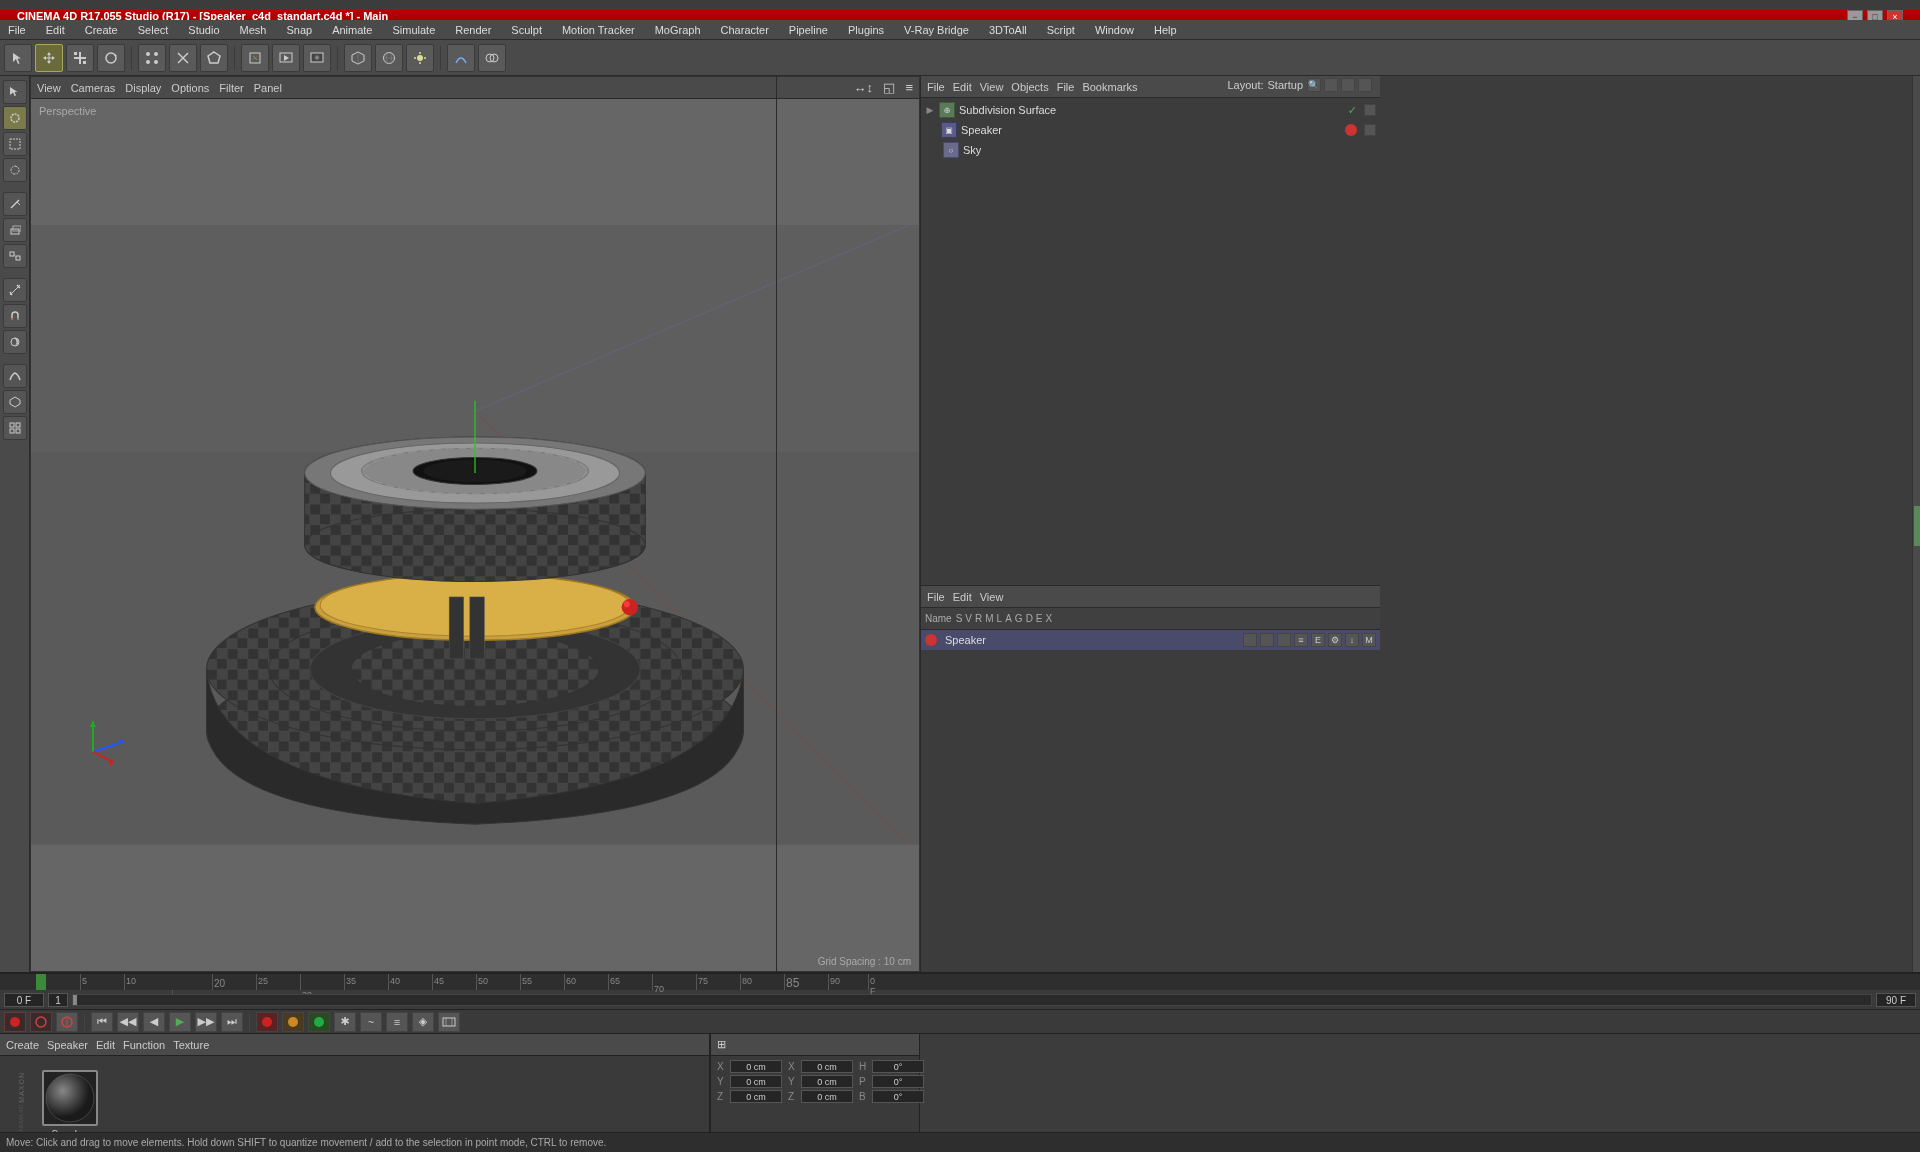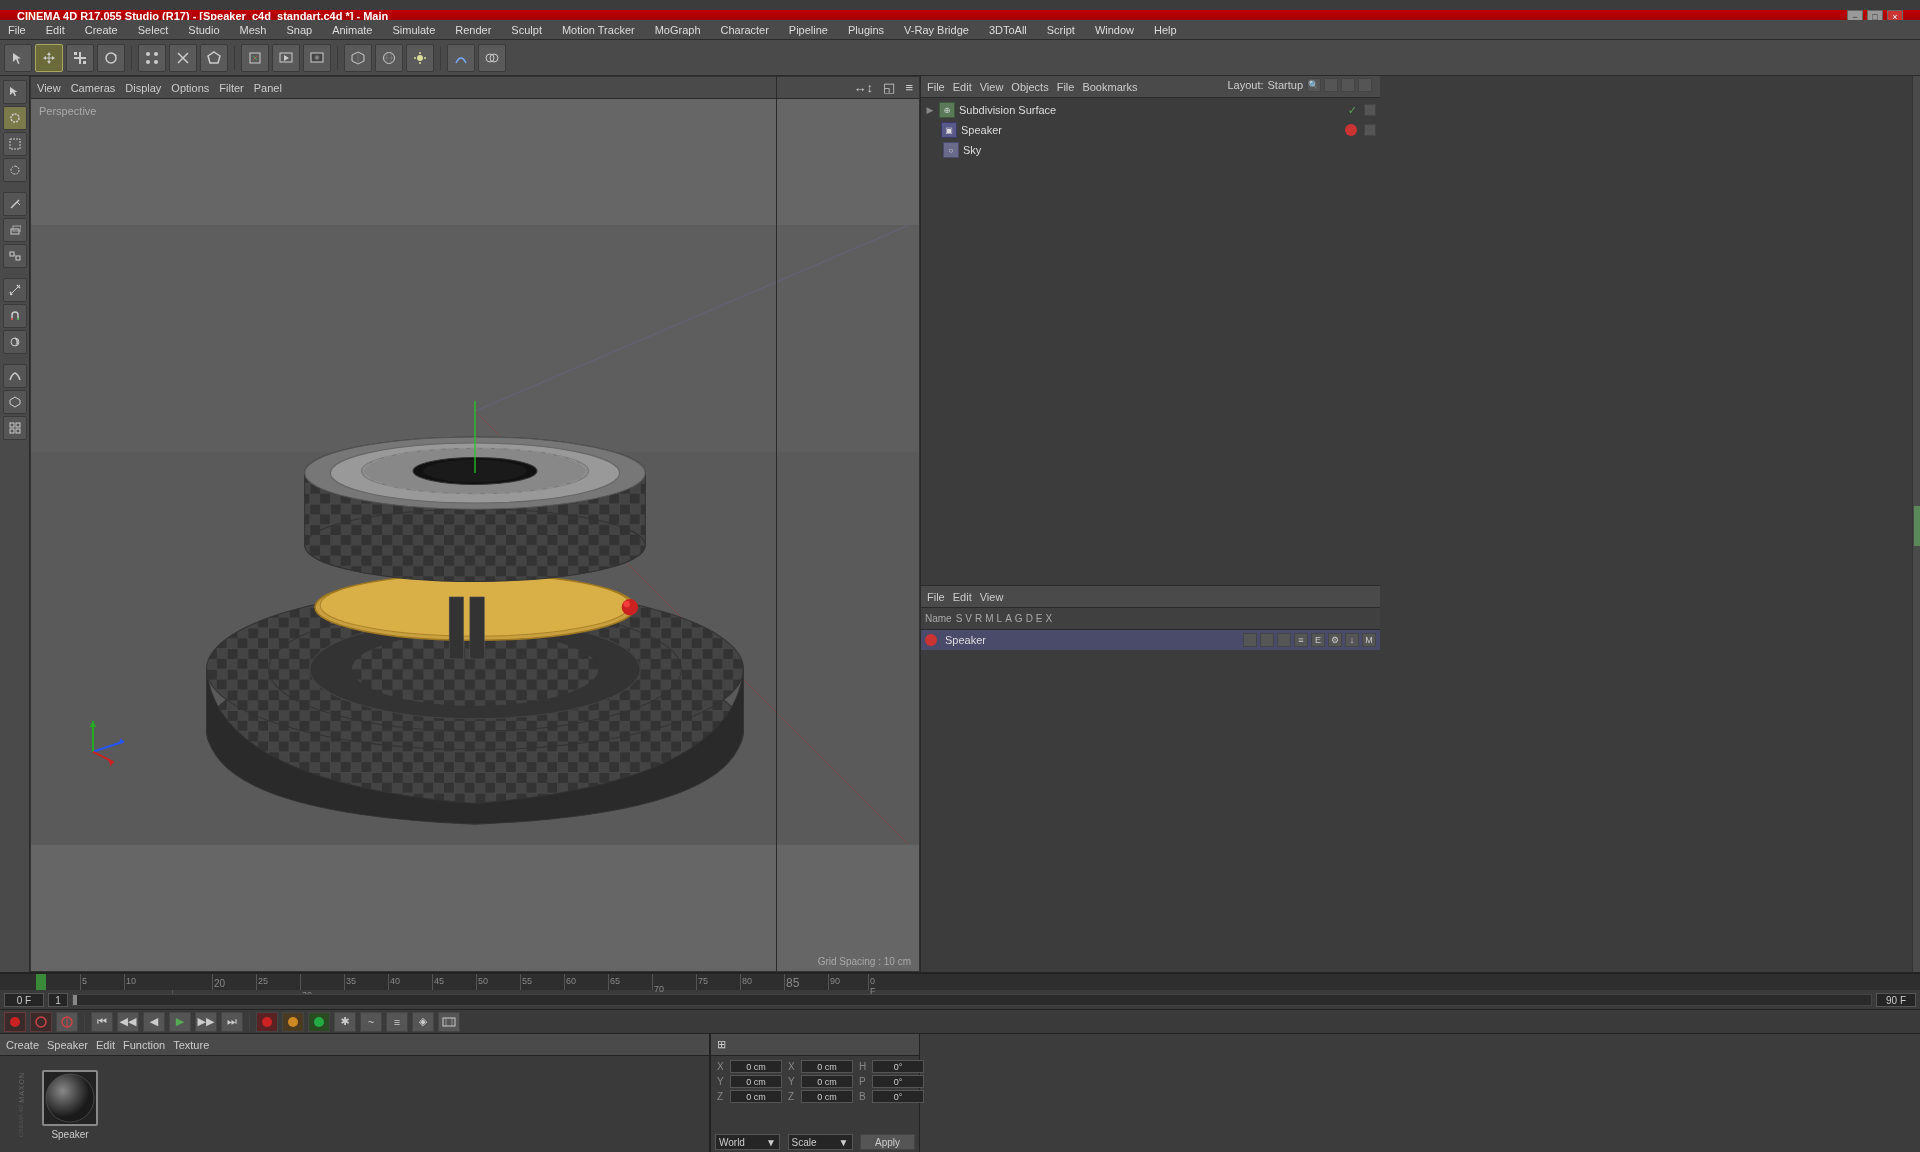--- a/index.html
+++ b/index.html
@@ -1178,13 +1178,16 @@
       <div class="coord-dropdown">
         <span>Scale</span>
         <span>▼</span>
       </div>
       <div class="apply-btn">
         <span>Apply</span>
       </div>
     </div>
   </div>
 
+  <div id="status-bar">
+    <span>Move: Click and drag to move elements. Hold down SHIFT to quantize movement / add to the selection in point mode, CTRL to remove.</span>
+  </div>
 </div>
 
 </body></html>

